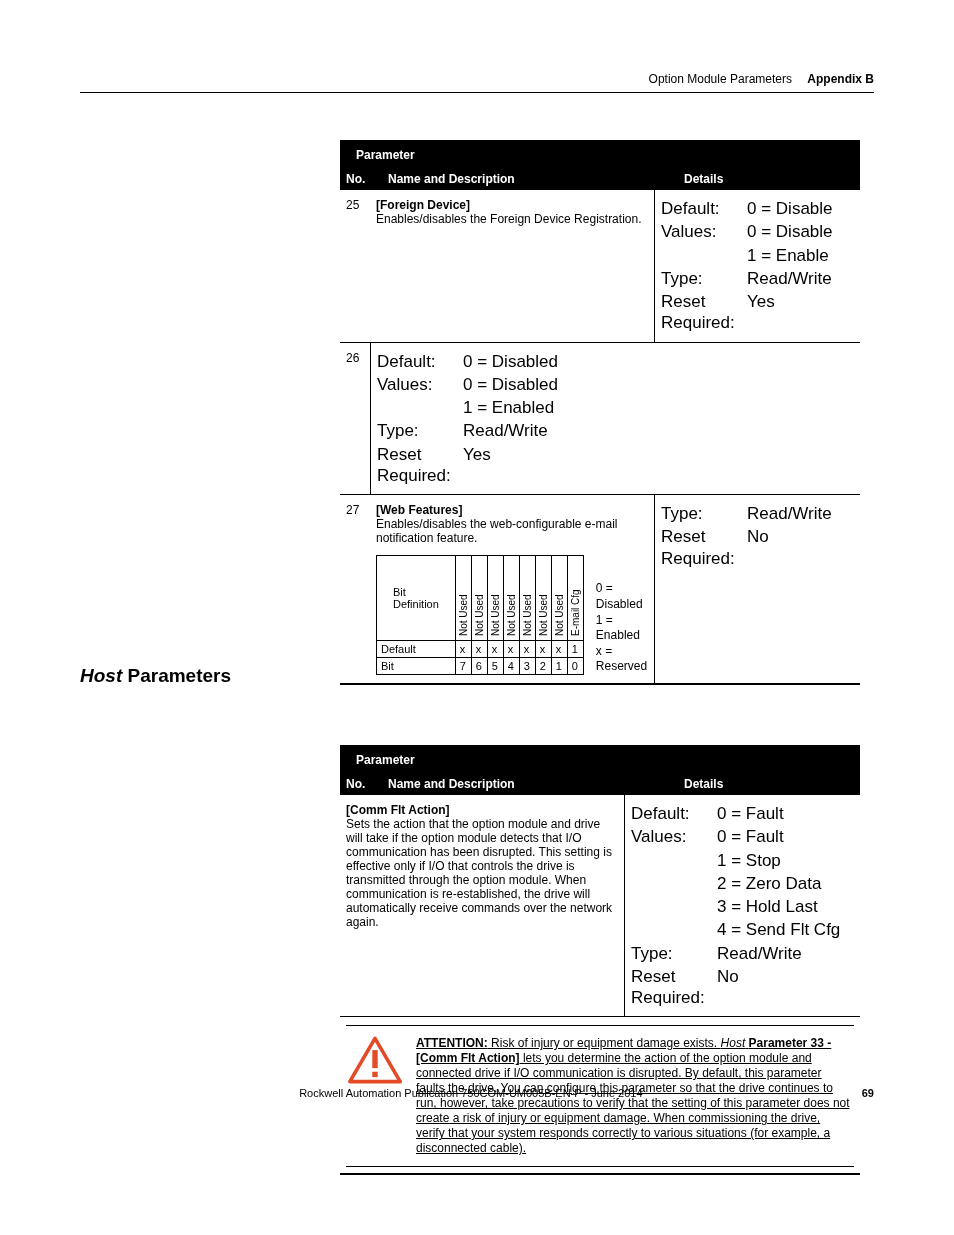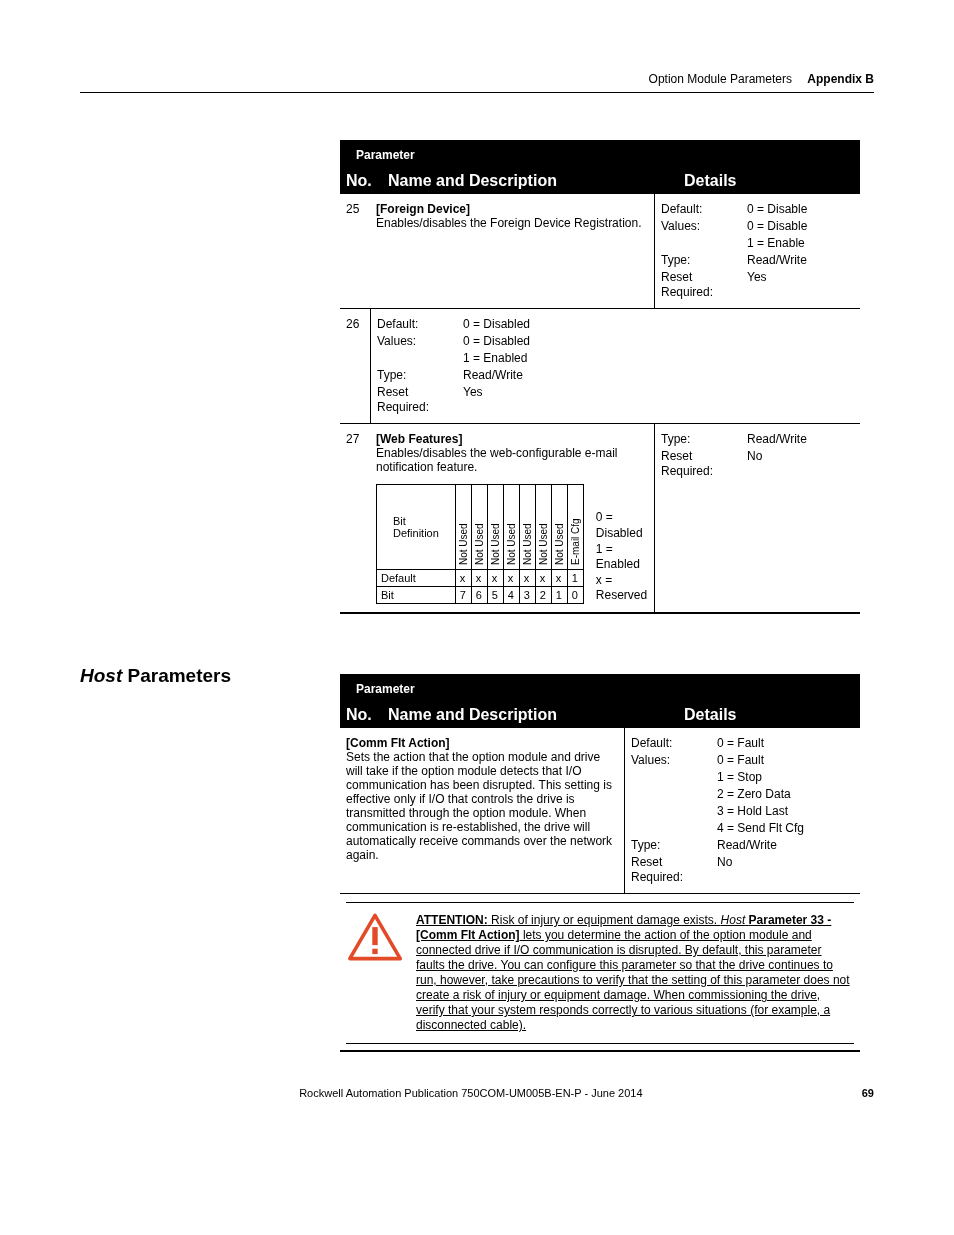--- a/index.html
+++ b/index.html
@@ -60,37 +60,37 @@
     font-weight: bold;
     font-size: 12px;
   }
   .thead-row .cell { padding: 6px 16px; }
   .thead-row .param-header { flex: 1; }
   .subhead-row {
     display: flex;
     background: #000;
     color: #fff;
     font-weight: bold;
-    font-size: 16px;
+    font-size: 12px;
   }
   .subhead-row .c1 { width: 30px; padding: 4px 6px; }
   .subhead-row .c2 { width: 284px; padding: 4px 6px; }
   .subhead-row .c3 { flex: 1; padding: 4px 6px; }
 
   .body-row {
     display: flex;
     border-bottom: 1px solid #000;
   }
   .body-row .c1 { width: 30px; padding: 8px 6px; box-sizing: border-box;}
   .body-row .c2 { width: 284px; padding: 8px 6px; border-left: 0; box-sizing: border-box;}
   .body-row .c3 { flex: 1; padding: 8px 6px; box-sizing: border-box;}
   .sep { border-left: 1px solid #000; }
   .bold { font-weight: bold; }
 
-  .details-grid { display: grid; grid-template-columns: 86px auto; row-gap: 2px; font-size: 12px;}
+  .details-grid { display: grid; grid-template-columns: 86px auto; row-gap: 2px; font-size: 17px;}
   .details-grid div { line-height: 1.25; }
 
   .bit-table {
     margin-top: 10px;
     border-collapse: collapse;
     font-size: 11px;
   }
   .bit-table td, .bit-table th {
     border: 1px solid #000;
     padding: 2px 4px;

